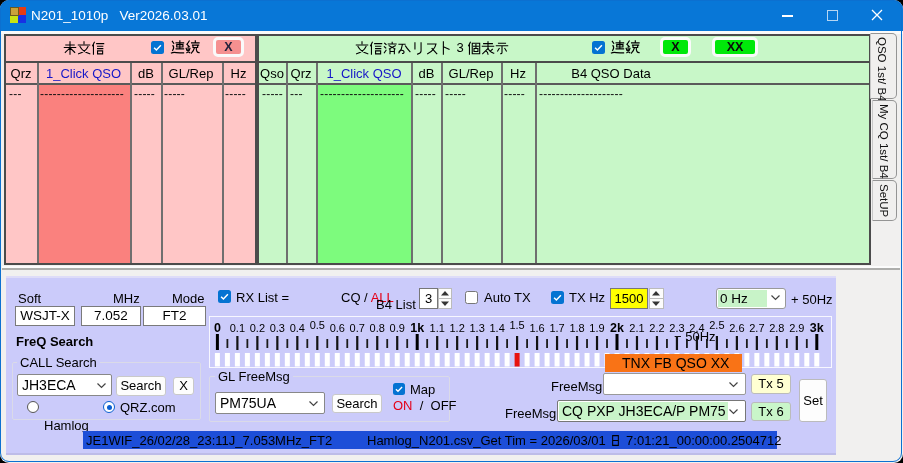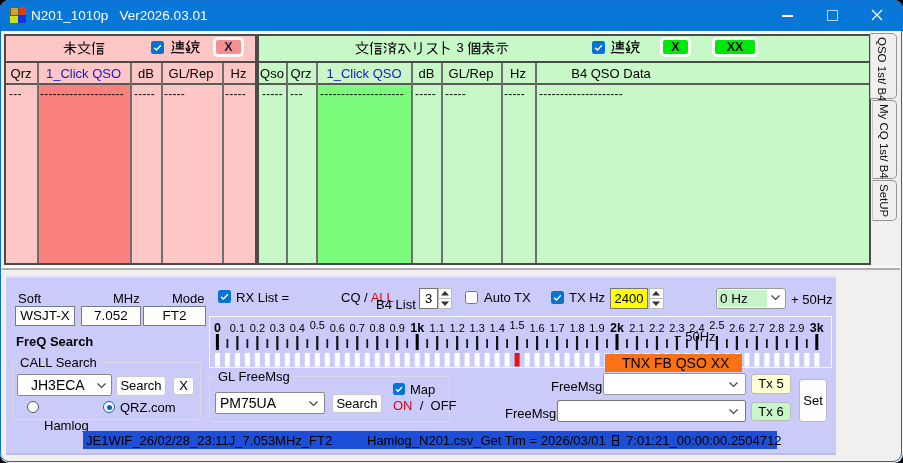--- a/index.html
+++ b/index.html
@@ -159,21 +159,21 @@
 <div id="lav"></div>
 <div class="lbl" style="left:18px;top:291px;">Soft</div>
 <div class="lbl" style="left:113px;top:291px;">MHz</div>
 <div class="lbl" style="left:172px;top:291px;">Mode</div>
 <div class="box" style="left:15px;top:306px;width:60px;height:20px;line-height:18px;">WSJT-X</div>
 <div class="box" style="left:81px;top:306px;width:60px;height:20px;line-height:18px;">7.052</div>
 <div class="box" style="left:143px;top:306px;width:63px;height:20px;line-height:18px;">FT2</div>
 <div class="lbl" style="left:16px;top:334px;font-weight:bold;">FreQ Search</div>
 <div class="grp" style="left:12px;top:362px;width:187px;height:56px;"></div>
 <div class="grpl" style="left:17px;top:355px;">CALL Search</div>
-<div class="combo" style="left:17px;top:374px;width:95px;height:22px;line-height:20px;padding-left:13px;">JH3ECA</div>
+<div class="combo" style="left:17px;top:374px;width:95px;height:22px;line-height:20px;padding-left:4px;">JH3ECA</div>
 <svg class="ab" style="left:96px;top:382px" width="11" height="7">
       <path d="M1.5,1.5 L5.5,5.5 L9.5,1.5" stroke="#444" stroke-width="1.2" fill="none"></path>
     </svg>
 <div class="btn" style="left:116px;top:376px;width:50px;height:20px;line-height:18px;">Search</div>
 <div class="btn" style="left:173px;top:377px;width:21px;height:18px;line-height:16px;">X</div>
 <div class="radio" style="left:27px;top:401px;border:1px solid #555;background:#fff;"></div>
 <div class="lbl" style="left:44px;top:400px;margin-top:18px;">Hamlog</div>
 <div class="radio" style="left:103px;top:401px;border:1.6px solid #0b5fd0;background:#fff;"></div>
 <div class="ab" style="left:106.5px;top:404.5px;width:5px;height:5px;border-radius:50%;background:#0b5fd0;"></div>
 <div class="lbl" style="left:120px;top:400px;">QRZ.com</div>
@@ -195,21 +195,21 @@
       <path d="M0,0.5 L4,5 L8,0.5 Z" fill="#333"></path>
     </svg>
 <div class="cbe" style="left:465px;top:291px;"></div>
 <div class="lbl" style="left:484px;top:290px;">Auto TX</div>
 <div class="cbx" style="left:551px;top:291px;">
       <svg width="11" height="11" viewBox="0 0 12 12" style="position:absolute;left:1px;top:1px">
         <path d="M2.3,6.2 L4.8,8.7 L9.7,3.6" stroke="#fff" stroke-width="1.6" fill="none"></path>
       </svg>
     </div>
 <div class="lbl" style="left:569px;top:290px;">TX Hz</div>
-<div class="spin" style="left:610px;top:288px;width:38px;height:21px;line-height:19px;background:#ffff00;">2400</div>
+<div class="spin" style="left:610px;top:288px;width:38px;height:21px;line-height:19px;background:#ffff00;">1500</div>
 <div class="sbtn" style="left:649px;top:288px;width:15px;height:11px;"></div>
 <div class="sbtn" style="left:649px;top:298px;width:15px;height:11px;"></div>
 <svg class="ab" style="left:652px;top:291px;" width="8" height="5">
       <path d="M0,4.5 L4,0 L8,4.5 Z" fill="#333"></path>
     </svg>
 <svg class="ab" style="left:652px;top:301px;" width="8" height="5">
       <path d="M0,0.5 L4,5 L8,0.5 Z" fill="#333"></path>
     </svg>
 <div class="lbl" style="left:674px;top:292px;margin-top:37px;">− 50Hz</div>
 <div class="combo" style="left:716px;top:288px;width:70px;height:21px;border-radius:3px;border-color:#999;"></div>
@@ -390,20 +390,21 @@
 <div class="lbl" style="left:393px;top:398px;"><span class="red">ON</span>  /  OFF</div>
 <div class="lbl" style="left:551px;top:379px;">FreeMsg</div>
 <div class="combo" style="left:603px;top:373px;width:143px;height:22px;background:#fff;border-color:#999;"></div>
 <div class="ab" style="left:605px;top:354px;width:120px;height:18px;background:#f97316;font-size:14px;line-height:18px;padding-left:17px;white-space:pre;">TNX FB QSO XX</div>
 <svg class="ab" style="left:728px;top:381px" width="11" height="7">
       <path d="M1.5,1.5 L5.5,5.5 L9.5,1.5" stroke="#444" stroke-width="1.2" fill="none"></path>
     </svg>
 <div class="btn" style="left:751px;top:374px;width:40px;height:20px;line-height:18px;background:#ffffd2;border-color:#bbb;">Tx 5</div>
 <div class="lbl" style="left:505px;top:406px;">FreeMsg</div>
 <div class="combo" style="left:557px;top:400px;width:189px;height:22px;background:#fff;border-color:#777;"></div>
+<div class="ab" style="left:559px;top:402px;width:166px;height:18px;background:#c9f4c9;font-size:14px;line-height:18px;padding-left:3px;white-space:pre;">CQ PXP JH3ECA/P PM75</div>
 <svg class="ab" style="left:728px;top:408px" width="11" height="7">
       <path d="M1.5,1.5 L5.5,5.5 L9.5,1.5" stroke="#444" stroke-width="1.2" fill="none"></path>
     </svg>
 <div class="btn" style="left:751px;top:402px;width:40px;height:19px;line-height:17px;background:#c9f6c9;border-color:#bbb;">Tx 6</div>
 <div class="btn" style="left:799px;top:379px;width:28px;height:43px;line-height:41px;border-color:#bbb;">Set</div>
 <div id="status">
       <div class="st" style="left:3px;">JE1WIF_26/02/28_23:11J_7.053MHz_FT2</div>
       <div class="st" style="left:284px;">Hamlog_N201.csv_Get Tim = 2026/03/01 <svg class="k" width="13" height="13" viewBox="0 0 16 16" style="vertical-align:-2px">
           <path d="M4.5,2 H11.5 V14 H4.5 Z M4.5,8 H11.5" stroke="#000" stroke-width="1.25" fill="none" stroke-linecap="square"></path>
         </svg> 7:01:21_00:00:00.2504712</div>

